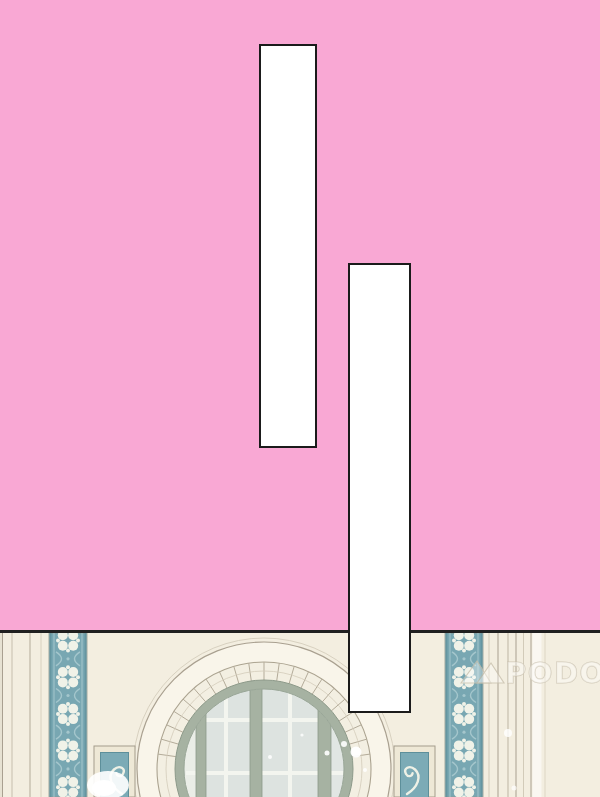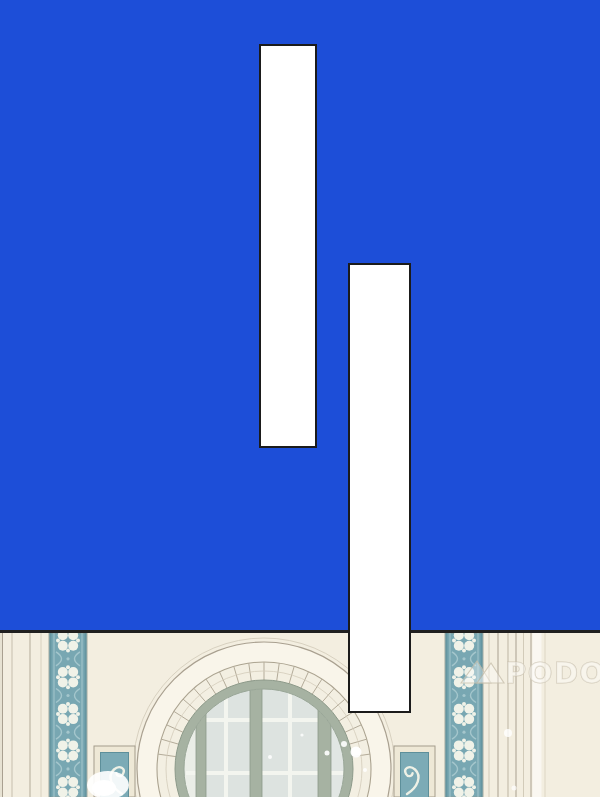--- a/index.html
+++ b/index.html
@@ -1,18 +1,18 @@
 <!DOCTYPE html>
 <html><head>
 <meta charset="utf-8">
 <style>
   html,body{margin:0;padding:0;}
   body{width:600px;height:797px;background:#ffffff;overflow:hidden;
        font-family:"DejaVu Sans","Liberation Sans",sans-serif;}
-  .page{position:relative;width:600px;height:797px;background:#1d4ed8;}
+  .page{position:relative;width:600px;height:797px;background:#f9a8d4;}
 
   
   .bubble{position:absolute;background:#ffffff;border:2px solid #1b1b1b;
           box-sizing:border-box;}
   .bubble-1{left:259px;top:44px;width:58px;height:404px;z-index:2;}
   .bubble-2{left:348px;top:263px;width:63px;height:450px;z-index:3;}
   .bubble span{display:block;width:100%;height:100%;}
 
   
   .artwork{position:absolute;left:0;top:630px;width:600px;height:167px;z-index:1;}

